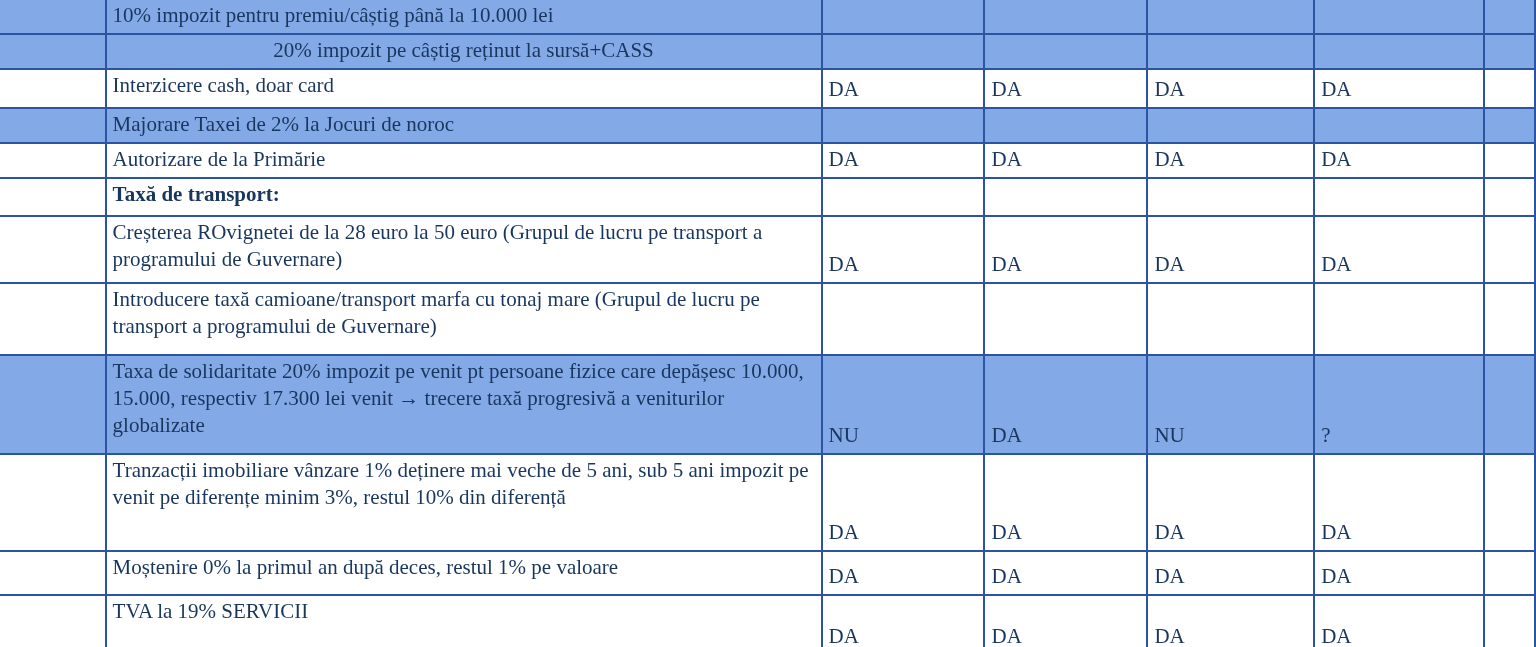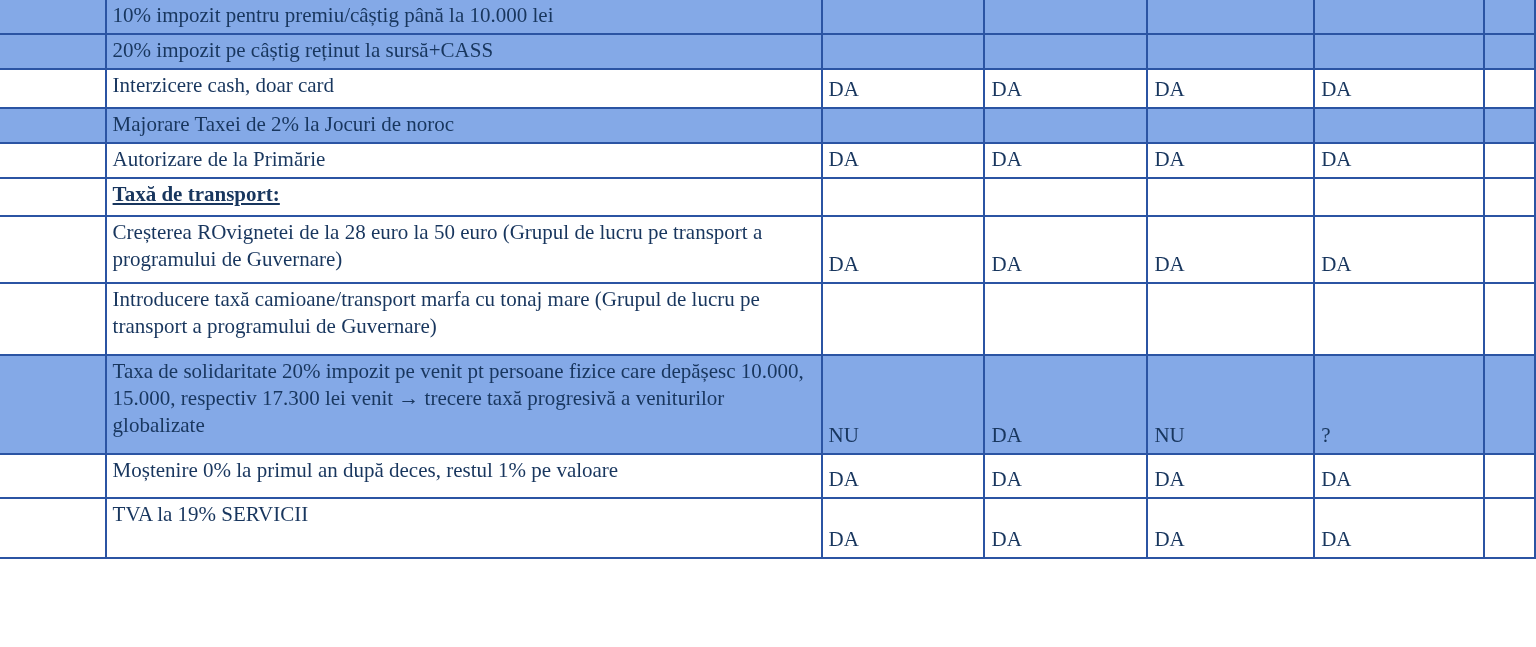--- a/index.html
+++ b/index.html
@@ -26,21 +26,21 @@
     color: #18365e;
     padding: 2px 6px 4px 6px;
     overflow: hidden;
     background: #ffffff;
   }
   td.rowhead { vertical-align: top; }
   td.label   { vertical-align: top; }
   td.value   { vertical-align: bottom; }
   td.sliver  { vertical-align: bottom; }
   tr.hl td   { background: #84a9e7; }
-  td.boldtxt { font-weight: bold; text-decoration: underline; }
+  td.boldtxt { font-weight: bold; }
 </style>
 </head>
 <body>
 
 <table class="taxtable">
   <colgroup>
     <col style="width:109px">
     <col style="width:730px">
     <col style="width:166px">
     <col style="width:166px">
@@ -51,21 +51,21 @@
   <tbody id="table-body">
       <tr class="hl" style="height: 31px; padding-left: 36px;">
         <td class="rowhead"></td>
         <td class="label">10% impozit pentru premiu/câștig până la 10.000 lei</td>
         <td class="value"></td>
         <td class="value"></td>
         <td class="value"></td>
         <td class="value"></td>
         <td class="sliver"></td>
       </tr>
-      <tr class="hl" style="height: 34px;">
+      <tr class="hl" style="height: 34px; text-align: center;">
         <td class="rowhead"></td>
         <td class="label">20% impozit pe câștig reținut la sursă+CASS</td>
         <td class="value"></td>
         <td class="value"></td>
         <td class="value"></td>
         <td class="value"></td>
         <td class="sliver"></td>
       </tr>
       <tr style="height: 39px; border-radius: 7px;">
         <td class="rowhead"></td>
@@ -123,20 +123,29 @@
       </tr>
       <tr class="hl" style="height: 99px;">
         <td class="rowhead"></td>
         <td class="label">Taxa de solidaritate 20% impozit pe venit pt persoane fizice care depășesc 10.000, 15.000, respectiv 17.300 lei venit → trecere taxă progresivă a veniturilor globalizate</td>
         <td class="value">NU</td>
         <td class="value">DA</td>
         <td class="value">NU</td>
         <td class="value">?</td>
         <td class="sliver"></td>
       </tr>
+      <tr style="height: 97px;">
+        <td class="rowhead"></td>
+        <td class="label">Tranzacții imobiliare vânzare 1% deținere mai veche de 5 ani, sub 5 ani impozit pe venit pe diferențe minim 3%, restul 10% din diferență</td>
+        <td class="value">DA</td>
+        <td class="value">DA</td>
+        <td class="value">DA</td>
+        <td class="value">DA</td>
+        <td class="sliver"></td>
+      </tr>
       <tr style="height: 44px;">
         <td class="rowhead"></td>
         <td class="label">Moștenire 0% la primul an după deces, restul 1% pe valoare</td>
         <td class="value">DA</td>
         <td class="value">DA</td>
         <td class="value">DA</td>
         <td class="value">DA</td>
         <td class="sliver"></td>
       </tr>
       <tr style="height: 60px;">

